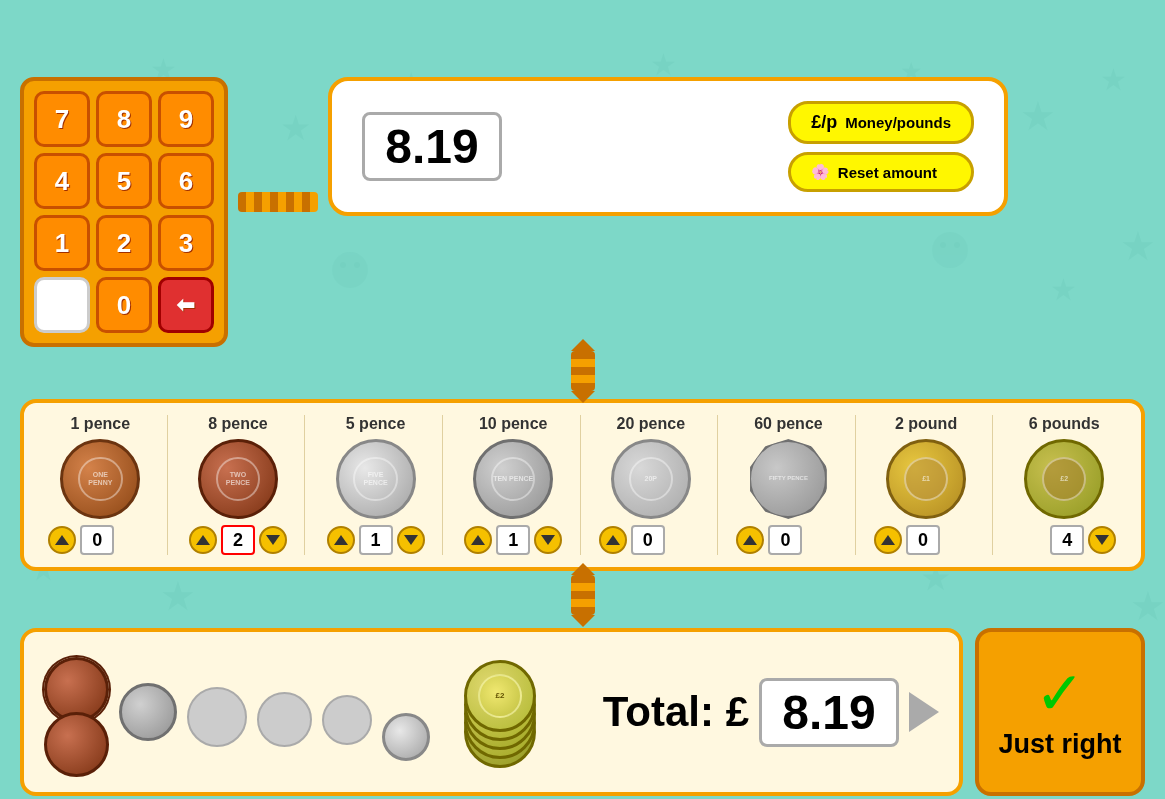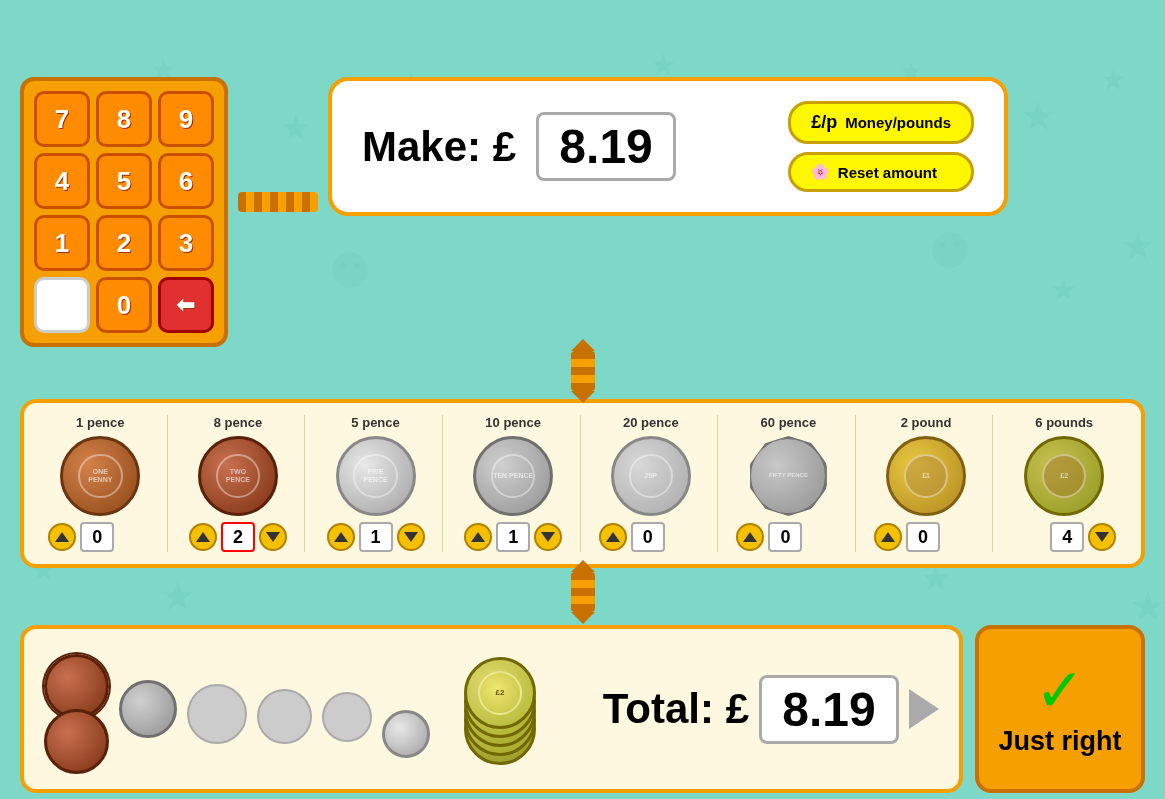--- a/index.html
+++ b/index.html
@@ -220,21 +220,21 @@
       gap: 6px;
       border-right: 1px solid #e0d0a0;
       padding: 0 4px;
     }
 
     .coin-col:last-child {
       border-right: none;
     }
 
     .coin-label {
-      font-size: 13px;
+      font-size: 16px;
       font-weight: 700;
       color: #333;
       text-align: center;
     }
 
     .coin-img {
       width: 80px;
       height: 80px;
       border-radius: 50%;
       display: flex;
@@ -584,21 +584,20 @@
         <button class="num-btn">2</button>
         <button class="num-btn">3</button>
         <button class="num-btn empty"></button>
         <button class="num-btn zero">0</button>
         <button class="num-btn backspace" style="font-size:22px">⬅</button>
       </div>
 
       <div class="rope"></div>
 
       <div class="make-panel">
-        <span class="make-label">Make: £</span>
         <span class="make-value">8.19</span>
 
         <div class="make-buttons">
           <button class="make-btn">
             <span style="font-size:18px;font-weight:900">£/p</span>
             <span>Money/pounds</span>
           </button>
           <button class="make-btn">
             <span>🌸</span>
             <span>Reset amount</span>

